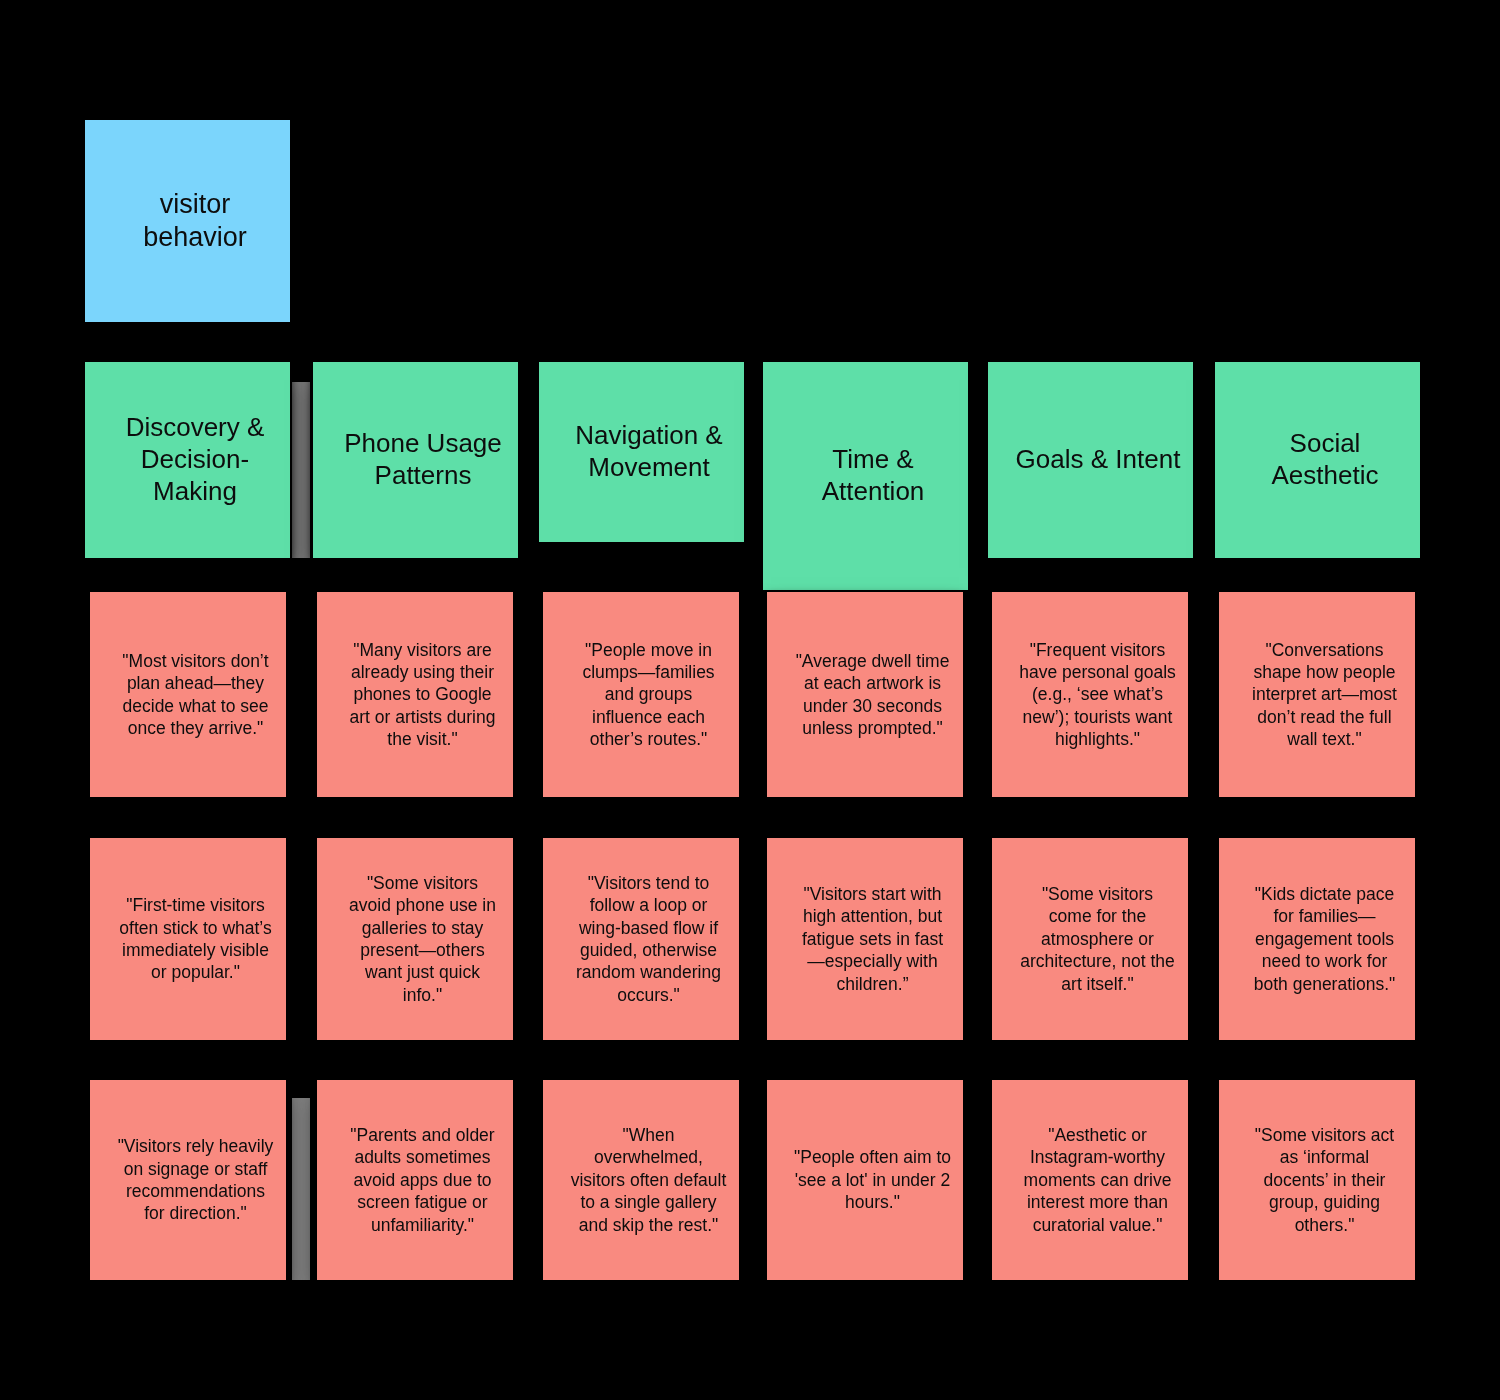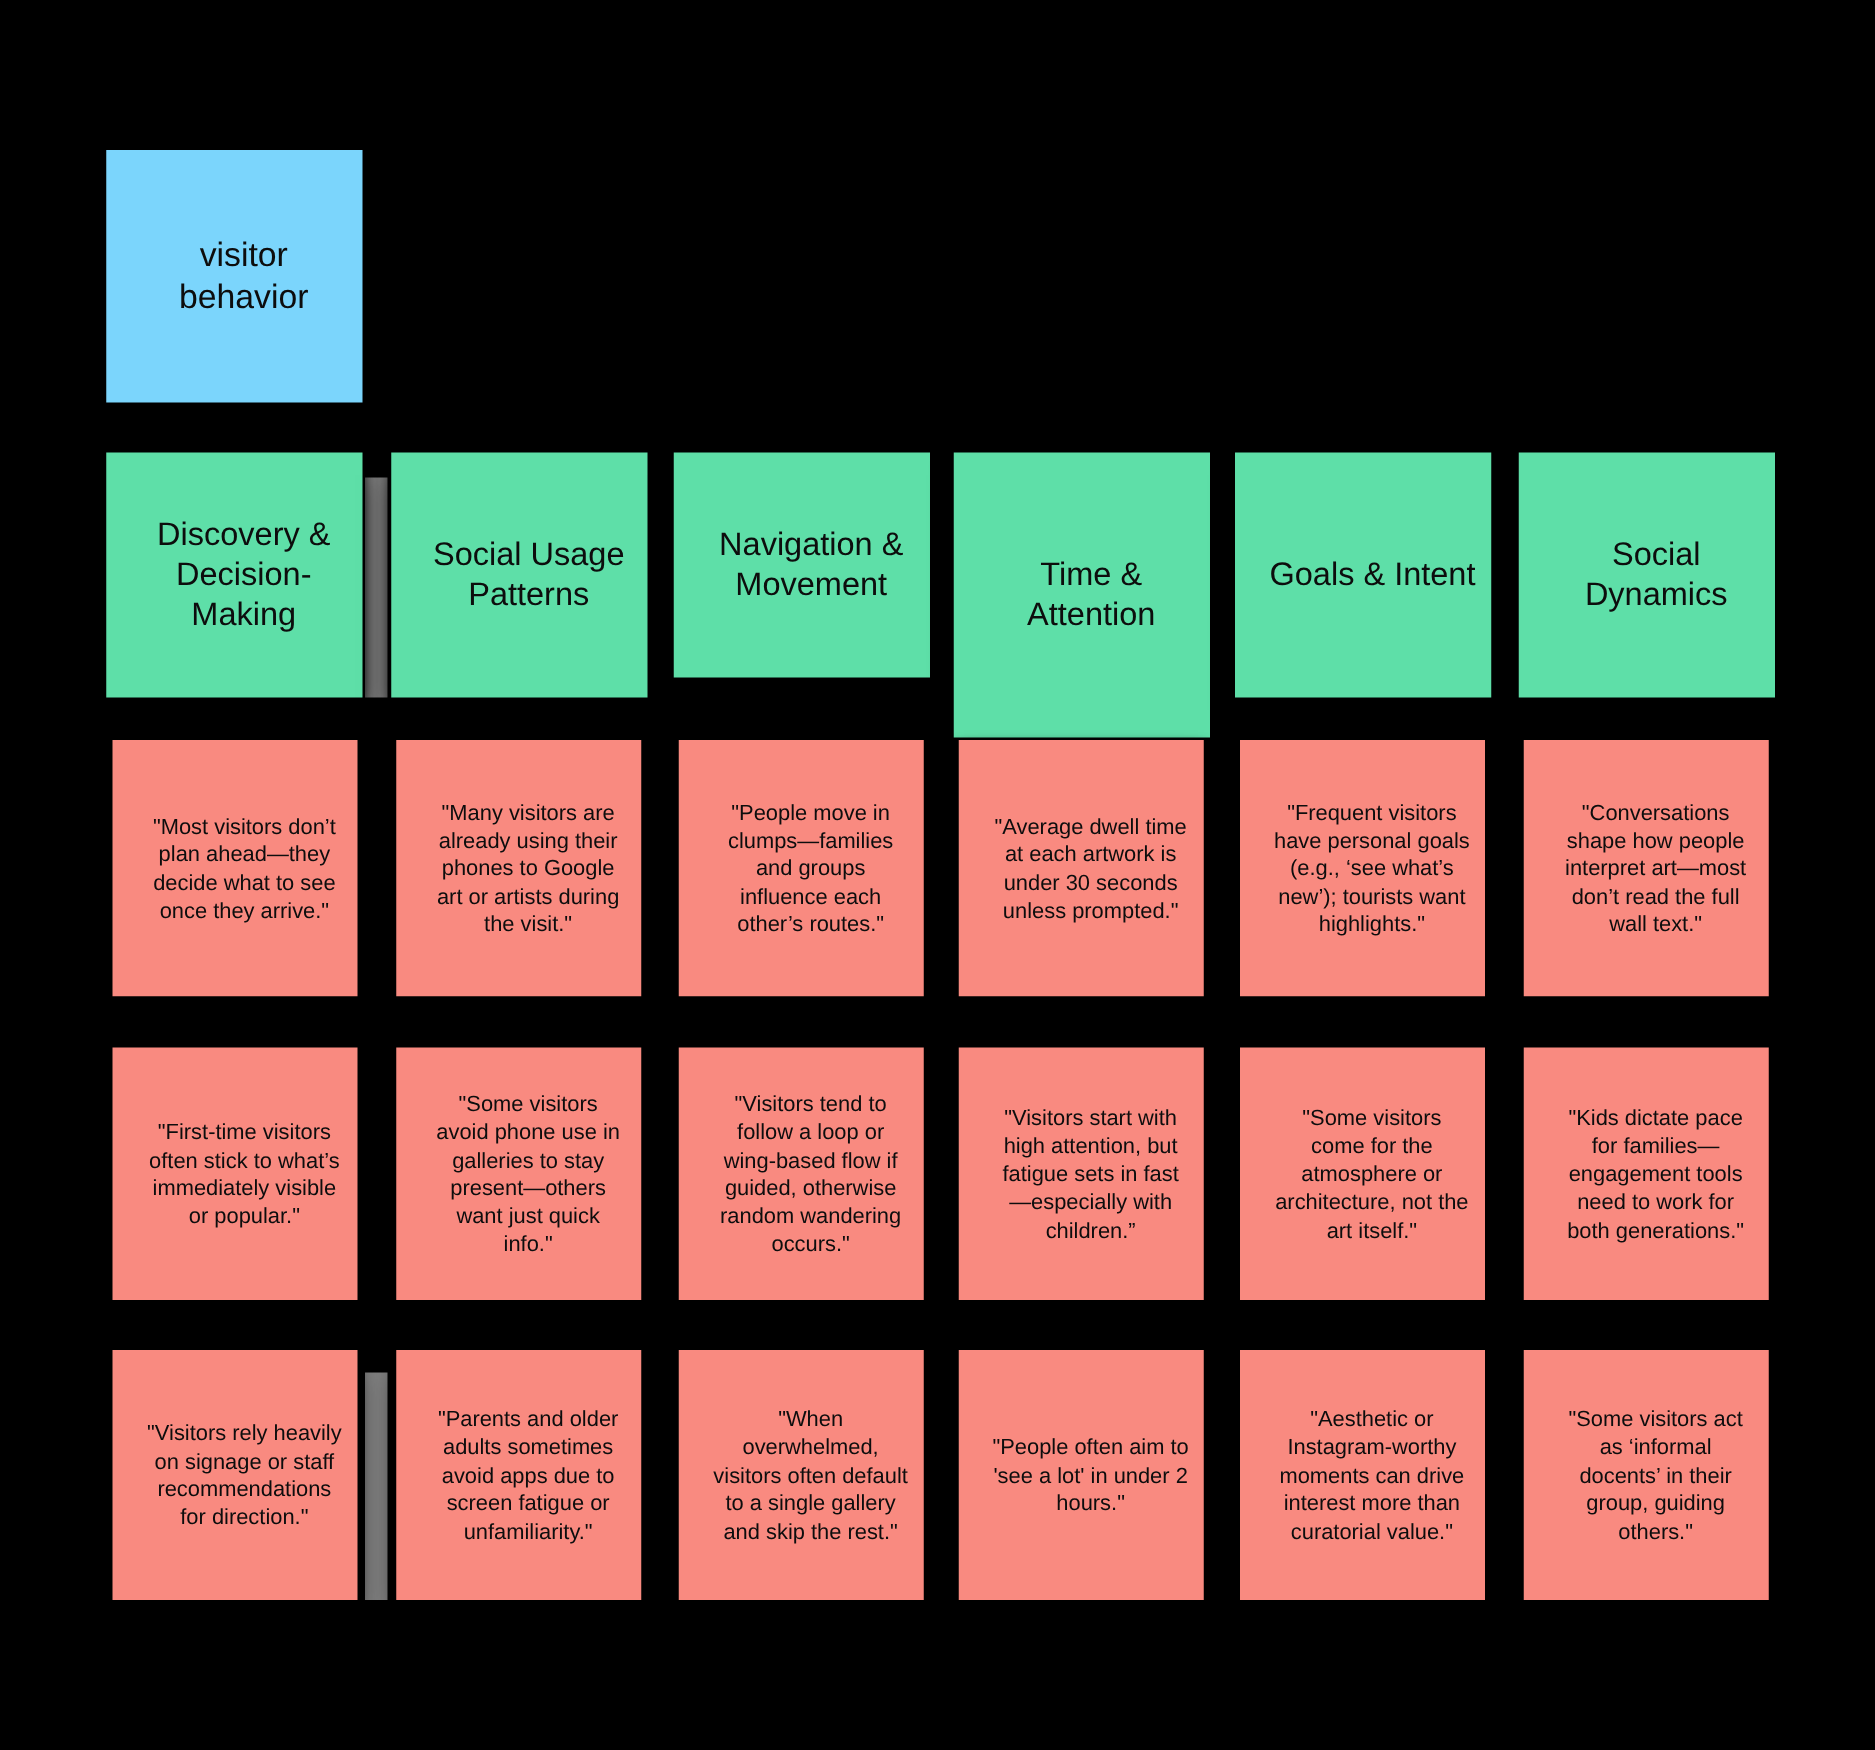--- a/index.html
+++ b/index.html
@@ -80,33 +80,33 @@
   <div class="connector" style="left:292px; top:1098px; width:18px; height:182px;"></div>
 
   <div class="card root" style="left:85px; top:120px; width:205px; height:202px;">
     <span class="txt">visitor behavior</span>
   </div>
 
   <div class="card category" style="left:85px; top:362px; width:205px; height:196px;">
     <span class="txt">Discovery &amp; Decision-Making</span>
   </div>
   <div class="card category" style="left:313px; top:362px; width:205px; height:196px;">
-    <span class="txt">Social Usage Patterns</span>
+    <span class="txt">Phone Usage Patterns</span>
   </div>
   <div class="card category" style="left:539px; top:362px; width:205px; height:180px;">
     <span class="txt">Navigation &amp; Movement</span>
   </div>
   <div class="card category" style="left:763px; top:362px; width:205px; height:228px;">
     <span class="txt">Time &amp; Attention</span>
   </div>
   <div class="card category" style="left:988px; top:362px; width:205px; height:196px;">
     <span class="txt">Goals &amp; Intent</span>
   </div>
   <div class="card category" style="left:1215px; top:362px; width:205px; height:196px;">
-    <span class="txt">Social Dynamics</span>
+    <span class="txt">Social Aesthetic</span>
   </div>
 
   <div class="card note" style="left:90px; top:592px; width:196px; height:205px;">
     <span class="txt">"Most visitors don’t plan ahead—they decide what to see once they arrive."</span>
   </div>
   <div class="card note" style="left:317px; top:592px; width:196px; height:205px;">
     <span class="txt">"Many visitors are already using their phones to Google art or artists during the visit."</span>
   </div>
   <div class="card note" style="left:543px; top:592px; width:196px; height:205px;">
     <span class="txt">"People move in clumps—families and groups influence each other’s routes."</span>

